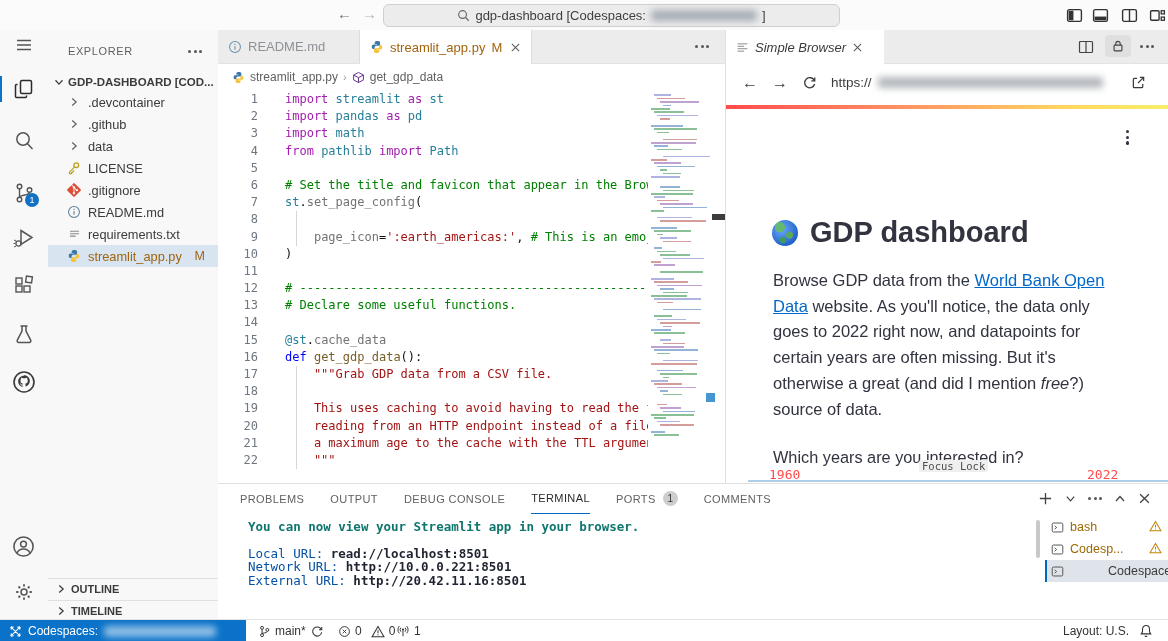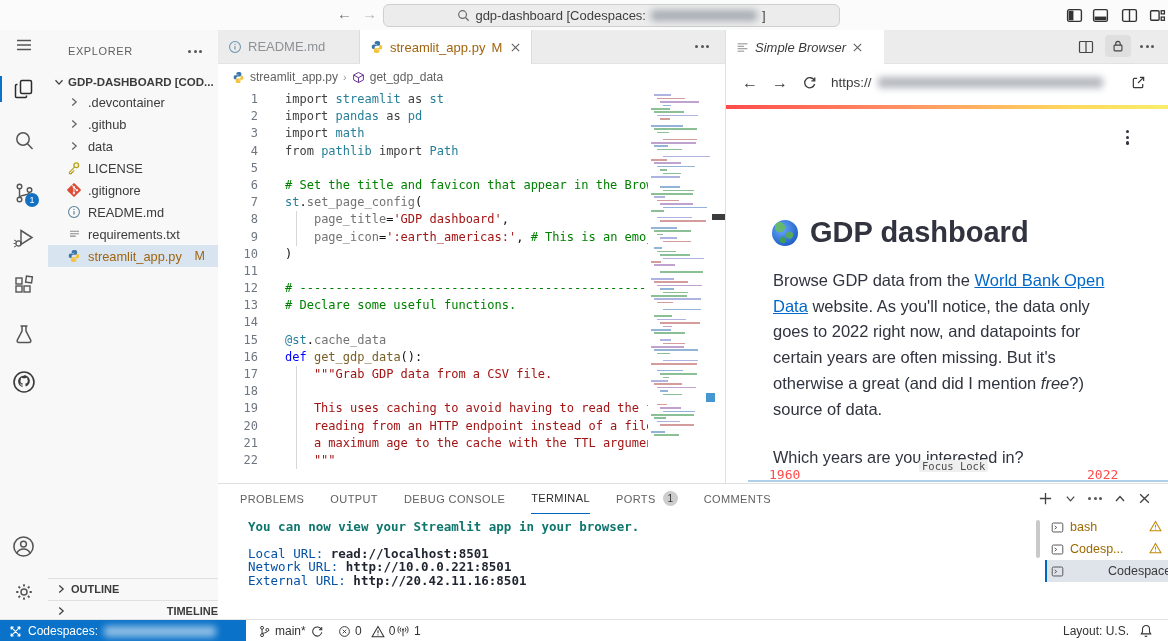--- a/index.html
+++ b/index.html
@@ -49,21 +49,21 @@
   #tab-readme{left:0;width:142px;color:#8d9196;background:#ececec;}
   #tab-app{left:142px;width:172px;background:#fff;color:#a1640f;height:34px;}
   .tabclose{color:#5f5f5f;margin-left:2px;}
   #breadcrumb{left:14px;top:40px;display:flex;align-items:center;gap:5px;font-size:12px;color:#616161;}
   .bc-sep{color:#9a9a9a;font-size:11px;}
   #code-lines{left:0;top:61px;width:430px;}
   .cline{position:relative;height:17.2px;line-height:17.2px;font-family:"DejaVu Sans Mono",monospace;font-size:12px;white-space:pre;overflow:hidden;}
   .ln{position:absolute;left:0;width:40px;text-align:right;color:#6e7681;}
   .ctext{position:absolute;left:67px;}
   .iguide{position:absolute;left:78px;top:0;width:1px;height:17.2px;background:#d6d6d6;}
-  .tk-kw{color:#404040}.tk-mod{color:#267f99}.tk-def{color:#0000ff}.tk-fn{color:#795e26}
+  .tk-kw{color:#a21caf}.tk-mod{color:#267f99}.tk-def{color:#0000ff}.tk-fn{color:#795e26}
   .tk-var{color:#737373}.tk-str{color:#a31515}.tk-com{color:#008000}.tk-pl{color:#111}
   #minimap{left:430px;top:61px;width:64px;height:360px;background:#fff;}
   #edit-scrollbar{left:494px;top:61px;width:13px;height:390px;}
   #scroll-thumb{position:absolute;left:0;top:123px;width:13px;height:6px;background:#3c3c3c;}
   #mm-mark{position:absolute;left:488px;top:363px;width:9px;height:9px;background:#4596d1;}
 
   
   #browserpanel{left:725px;top:30px;width:443px;height:453px;background:#fff;border-left:1px solid #e0e0e0;}
   #btabstrip{left:0;top:0;width:443px;height:33px;background:#ececec;border-bottom:1px solid #e3e3e3;}
   #btab{position:absolute;left:0;top:0;height:34px;width:158px;background:#fff;display:flex;align-items:center;gap:6px;
@@ -317,21 +317,21 @@
         </div>
       </div>
     <div class="abs exp-sec" style="top:548px;">
       <span>
           <svg width="14" height="14" viewBox="0 0 16 16">
             <polyline points="6,4 10.5,8 6,12" fill="none" stroke="#3b3b3b" stroke-width="1.4"></polyline>
           </svg>
         </span>
       <span>OUTLINE</span>
     </div>
-    <div class="abs exp-sec" style="top:570px;justify-content:space-between;">
+    <div class="abs exp-sec" style="top:570px;">
       <span>
           <svg width="14" height="14" viewBox="0 0 16 16">
             <polyline points="6,4 10.5,8 6,12" fill="none" stroke="#3b3b3b" stroke-width="1.4"></polyline>
           </svg>
         </span>
       <span>TIMELINE</span>
     </div>
   </div>
 
   <div id="editorgroup" class="abs">
@@ -384,21 +384,21 @@
       <span>get_gdp_data</span>
     </div>
     <div id="code-lines" class="abs">
         <div class="cline"><span class="ln">1</span><span class="ctext"><span class="tk-kw">import </span><span class="tk-mod">streamlit </span><span class="tk-kw">as </span><span class="tk-mod">st</span></span></div>
         <div class="cline"><span class="ln">2</span><span class="ctext"><span class="tk-kw">import </span><span class="tk-mod">pandas </span><span class="tk-kw">as </span><span class="tk-mod">pd</span></span></div>
         <div class="cline"><span class="ln">3</span><span class="ctext"><span class="tk-kw">import </span><span class="tk-mod">math</span></span></div>
         <div class="cline"><span class="ln">4</span><span class="ctext"><span class="tk-kw">from </span><span class="tk-mod">pathlib </span><span class="tk-kw">import </span><span class="tk-mod">Path</span></span></div>
         <div class="cline"><span class="ln">5</span><span class="ctext"></span></div>
         <div class="cline"><span class="ln">6</span><span class="ctext"><span class="tk-com"># Set the title and favicon that appear in the Brows</span></span></div>
         <div class="cline"><span class="ln">7</span><span class="ctext"><span class="tk-mod">st</span><span class="tk-pl">.</span><span class="tk-var">set_page_config</span><span class="tk-pl">(</span></span></div>
-        <div class="cline"><span class="ln">8</span><span class="iguide"></span><span class="ctext"><span class="tk-pl">    </span><span class="tk-var">page_title</span><span class="tk-pl">=</span><span class="tk-str">'GDP dashboard'</span><span class="tk-pl">,</span></span></div>
+        <div class="cline"><span class="ln">8</span><span class="iguide"></span></div>
         <div class="cline"><span class="ln">9</span><span class="iguide"></span><span class="ctext"><span class="tk-pl">    </span><span class="tk-var">page_icon</span><span class="tk-pl">=</span><span class="tk-str">':earth_americas:'</span><span class="tk-pl">, </span><span class="tk-com"># This is an emoj</span></span></div>
         <div class="cline"><span class="ln">10</span><span class="ctext"><span class="tk-pl">)</span></span></div>
         <div class="cline"><span class="ln">11</span><span class="ctext"></span></div>
         <div class="cline"><span class="ln">12</span><span class="ctext"><span class="tk-com"># ------------------------------------------------------------------</span></span></div>
         <div class="cline"><span class="ln">13</span><span class="ctext"><span class="tk-com"># Declare some useful functions.</span></span></div>
         <div class="cline"><span class="ln">14</span><span class="ctext"></span></div>
         <div class="cline"><span class="ln">15</span><span class="ctext"><span class="tk-mod">@st</span><span class="tk-pl">.</span><span class="tk-var">cache_data</span></span></div>
         <div class="cline"><span class="ln">16</span><span class="ctext"><span class="tk-def">def </span><span class="tk-fn">get_gdp_data</span><span class="tk-pl">():</span></span></div>
         <div class="cline"><span class="ln">17</span><span class="iguide"></span><span class="ctext"><span class="tk-str">    """Grab GDP data from a CSV file.</span></span></div>
         <div class="cline"><span class="ln">18</span><span class="iguide"></span><span class="ctext"></span></div>

